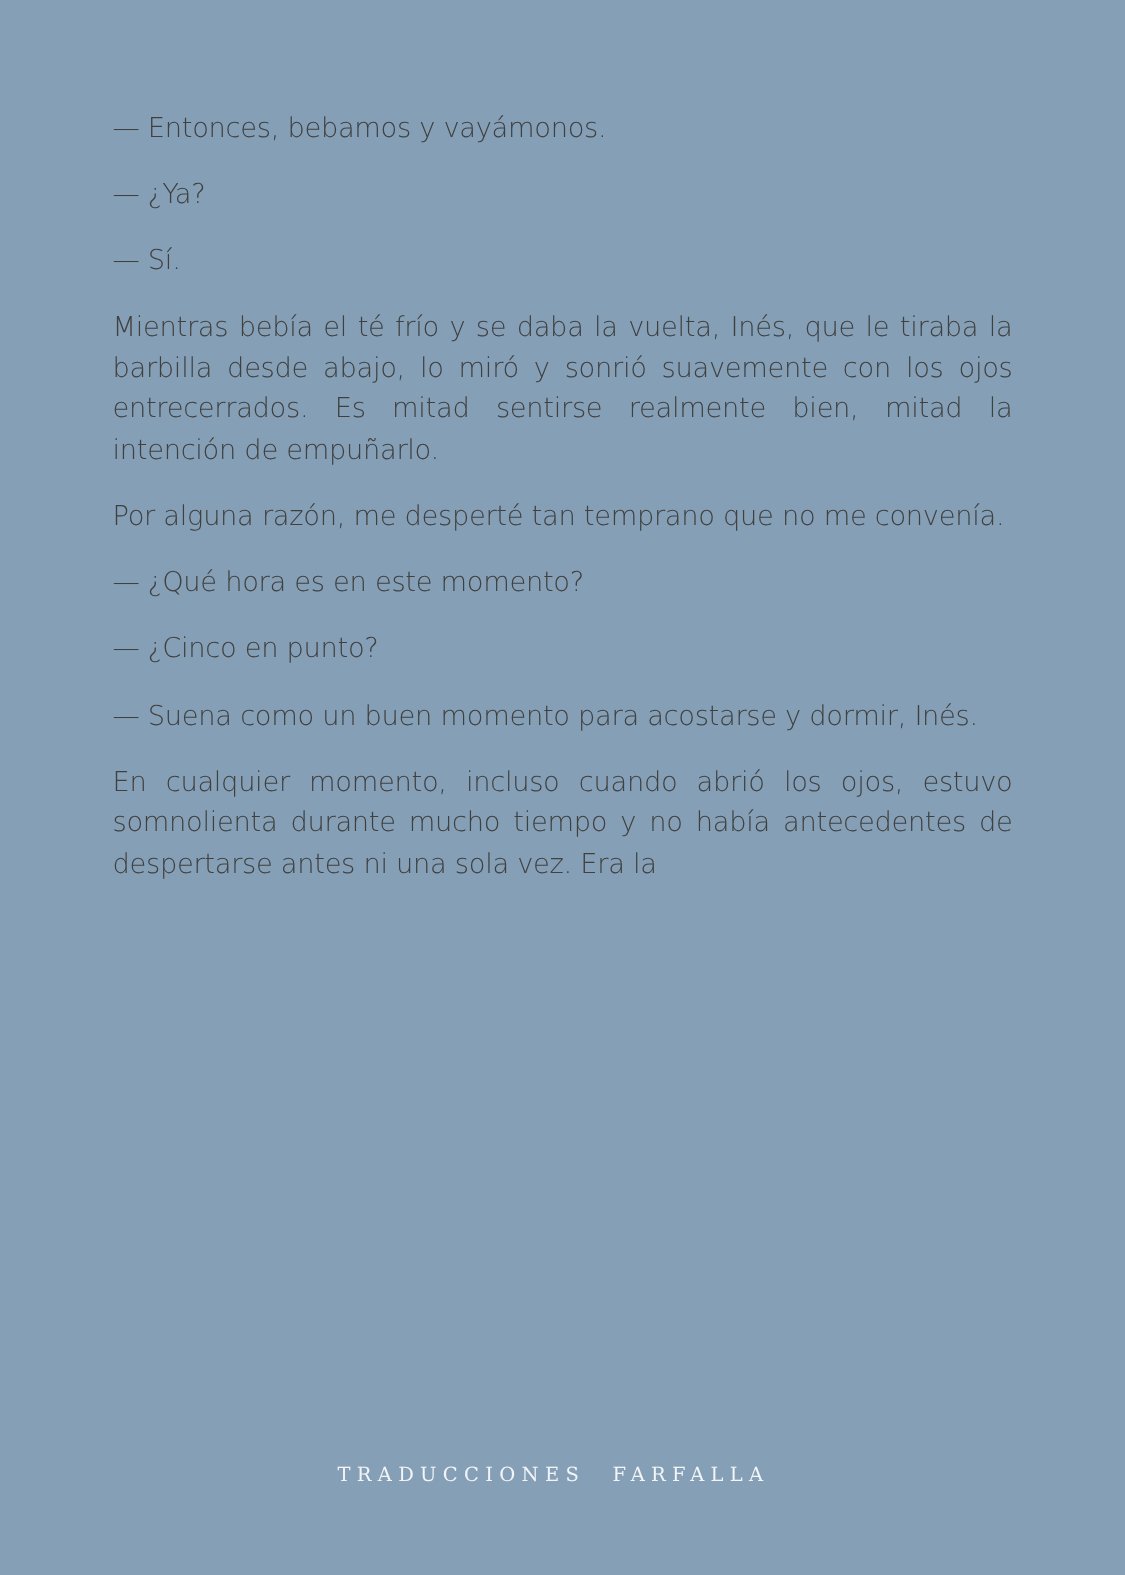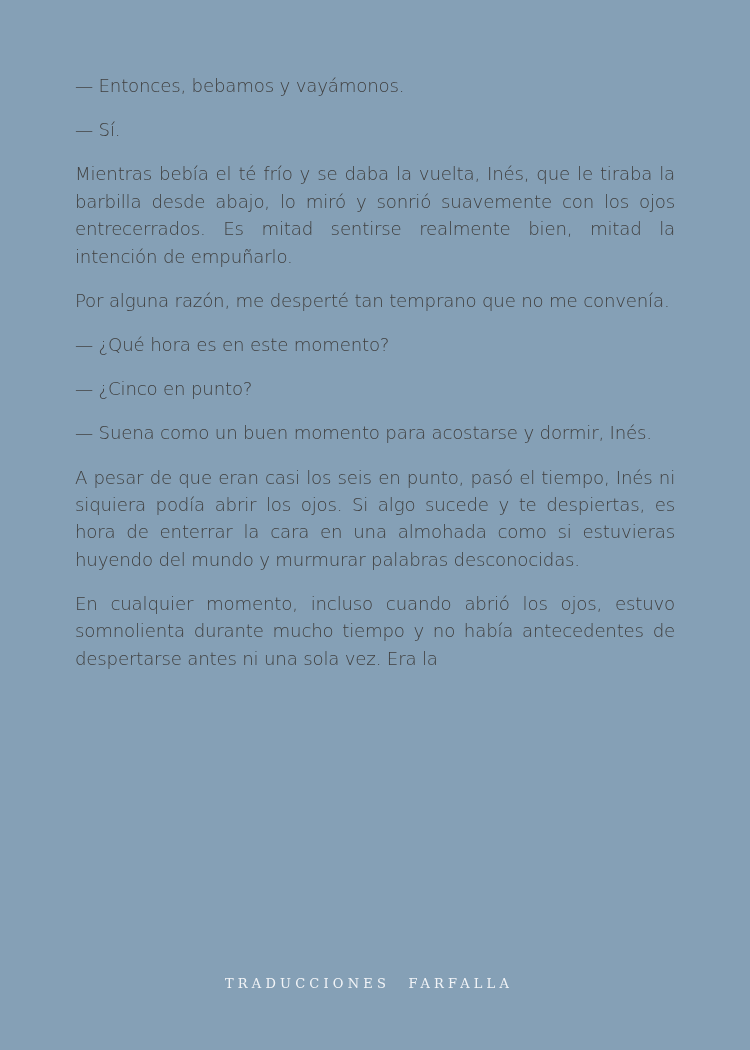--- a/index.html
+++ b/index.html
@@ -34,23 +34,23 @@
     letter-spacing: 4.2px;
     color: #f2f4f7;
     word-spacing: 10px;
   }
 </style>
 </head>
 <body>
 
 <div class="page">
   <p>— Entonces, bebamos y vayámonos.</p>
+  <p>— ¿Ya?</p>
   <p>— Sí.</p>
   <p>Mientras bebía el té frío y se daba la vuelta, Inés, que le tiraba la barbilla desde abajo, lo miró y sonrió suavemente con los ojos entrecerrados. Es mitad sentirse realmente bien, mitad la intención de empuñarlo.</p>
   <p>Por alguna razón, me desperté tan temprano que no me convenía.</p>
   <p>— ¿Qué hora es en este momento?</p>
   <p>— ¿Cinco en punto?</p>
   <p>— Suena como un buen momento para acostarse y dormir, Inés.</p>
-  <p>A pesar de que eran casi los seis en punto, pasó el tiempo, Inés ni siquiera podía abrir los ojos. Si algo sucede y te despiertas, es hora de enterrar la cara en una almohada como si estuvieras huyendo del mundo y murmurar palabras desconocidas.</p>
   <p>En cualquier momento, incluso cuando abrió los ojos, estuvo somnolienta durante mucho tiempo y no había antecedentes de despertarse antes ni una sola vez. Era la</p>
 </div>
 
 <div class="footer">TRADUCCIONES FARFALLA</div>
 
 </body></html>

